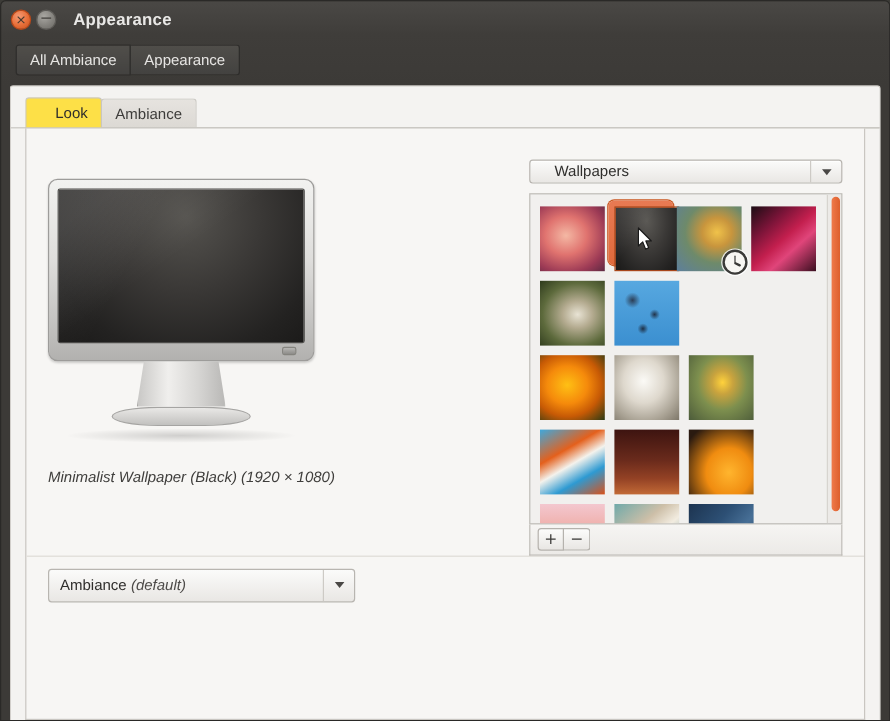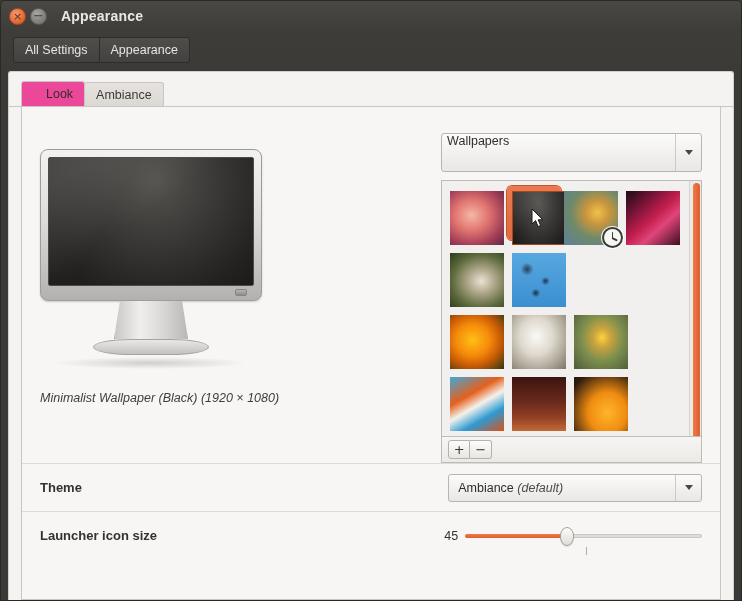--- a/index.html
+++ b/index.html
@@ -116,21 +116,21 @@
     font-size: 12.5px;
     color: #3d3c3a;
     border: 1px solid #c9c6c1;
     border-bottom: none;
     border-radius: 3px 3px 0 0;
     background: linear-gradient(to bottom, #e6e3df, #dcd9d4);
     cursor: pointer;
     margin-right: -1px;
   }
   .tab.active {
-    background: #ec4899;
+    background: #fde047;
     color: #2f2e2c;
     position: relative;
     z-index: 2;
     height: 25px;
     padding-left: 24px;
   }
   #tabstrip::after {
     content: "";
     position: absolute;
     left: -12px; right: 0; bottom: -1px;
@@ -228,27 +228,27 @@
     text-align: center;
   }
 
   
   #chooser-col {
     width: 268px;
     display: flex;
     flex-direction: column;
   }
   #source-combo {
-    height: 39px;
+    height: 20px;
     background: linear-gradient(to bottom, #fbfbfa, #e9e7e4);
     border: 1px solid #b8b5b0;
     border-radius: 3px;
     display: flex;
-    align-items: flex-start;
-    padding: 0 0 0 5px;
+    align-items: center;
+    padding: 0 0 0 20px;
     font-size: 12.5px;
     color: #2f2e2c;
     cursor: pointer;
     box-shadow: 0 1px 0 rgba(255,255,255,.7) inset;
   }
   #source-combo .label { flex: 1; }
   .combo-arrow {
     width: 26px;
     display: flex;
     align-items: center;
@@ -464,21 +464,21 @@
     <div class="wbtn close">
       <span class="glyph">×</span>
     </div>
     <div class="wbtn min">
       <span class="glyph">−</span>
     </div>
     <div id="window-title">Appearance</div>
   </div>
 
   <div id="toolbar">
-    <div class="tbtn">All Settings</div>
+    <div class="tbtn">All Ambiance</div>
     <div class="tbtn">Appearance</div>
   </div>
 
   <div id="content">
 
     <div id="tabstrip">
       <div class="tab active">Look</div>
       <div class="tab">Ambiance</div>
     </div>
 
@@ -571,40 +571,27 @@
 
           <div id="wall-toolbar">
             <div class="sq-btn first">+</div>
             <div class="sq-btn second">−</div>
           </div>
 
         </div>
       </div>
 
       <div class="srow">
-        <div class="rlabel">Theme</div>
         <div id="theme-combo">
           <span class="label">
             <span>Ambiance</span>
             <span class="muted">(default)</span>
           </span>
           <span class="combo-arrow">
               <i></i>
             </span>
         </div>
       </div>
 
-      <div class="srow">
-        <div class="rlabel">Launcher icon size</div>
-        <div id="slider-wrap">
-          <div id="slider-value">45</div>
-          <div id="slider-track">
-            <div class="rail"></div>
-            <div class="fill"></div>
-            <div id="slider-handle"></div>
-            <div id="slider-tick"></div>
-          </div>
-        </div>
-      </div>
 
     </div>
   </div>
 </div>
 
 </body></html>

